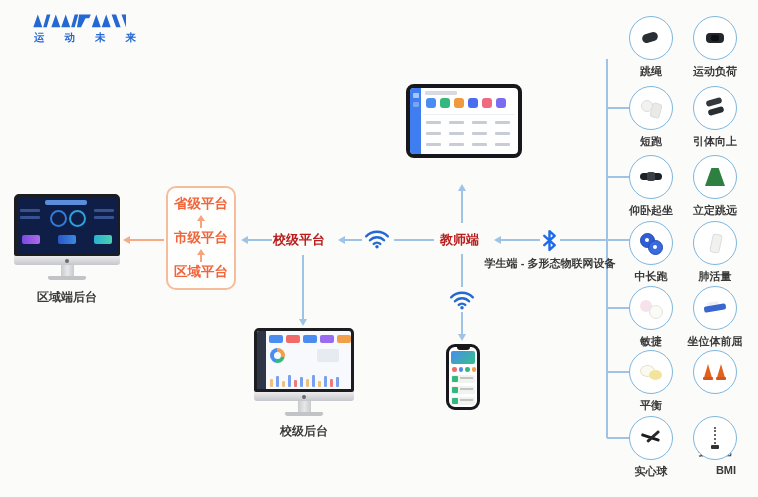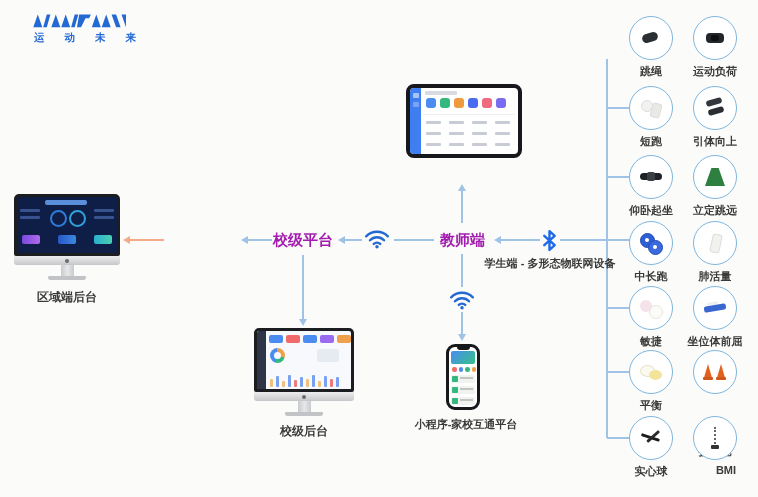--- a/index.html
+++ b/index.html
@@ -19,21 +19,21 @@
   
   .hline{position:absolute;height:2px;background:#9fc3e6;}
   .vline{position:absolute;width:2px;background:#9fc3e6;}
   .head-left{position:absolute;width:0;height:0;border-top:4px solid transparent;border-bottom:4px solid transparent;border-right:7px solid #9fc3e6;}
   .head-up{position:absolute;width:0;height:0;border-left:4px solid transparent;border-right:4px solid transparent;border-bottom:7px solid #9fc3e6;}
   .head-down{position:absolute;width:0;height:0;border-left:4px solid transparent;border-right:4px solid transparent;border-top:7px solid #9fc3e6;}
   .orange{background:#f5ab85;}
   .head-left.orange{background:none;border-right-color:#f5ab85;}
 
   
-  .node-blue{position:absolute;font-size:15px;font-weight:bold;color:#a21caf;white-space:nowrap;}
+  .node-blue{position:absolute;font-size:13px;font-weight:bold;color:#b91c1c;white-space:nowrap;}
   .small-label{position:absolute;font-size:11px;font-weight:bold;color:#3a3a3a;text-align:center;}
 
   
   .plat-box{position:absolute;left:166px;top:186px;width:70px;height:104px;border:2px solid #f6bd9a;
             border-radius:10px;background:rgba(255,255,255,.65);display:flex;flex-direction:column;
             align-items:center;justify-content:space-between;padding:7px 0;box-sizing:border-box;}
   .plat-box .ptxt{font-size:13.5px;font-weight:bold;color:#f2643a;white-space:nowrap;}
   .up-orange{display:flex;flex-direction:column;align-items:center;}
   .up-orange .tri{width:0;height:0;border-left:4px solid transparent;border-right:4px solid transparent;border-bottom:6px solid #f5a47e;}
   .up-orange .stem{width:2px;height:7px;background:#f5a47e;}
@@ -198,20 +198,33 @@
     <svg width="17" height="23" viewBox="0 0 16 22">
         <path d="M3 6.5 L13 15.5 L8 20 L8 2 L13 6.5 L3 15.5" fill="none" stroke="#1f6ae8" stroke-width="2.3" stroke-linejoin="round" stroke-linecap="round"></path>
       </svg>
   </div>
 
   <div class="node-blue" style="left:440px;top:231px;">教师端</div>
   <div class="node-blue" style="left:273px;top:231px;">校级平台</div>
 
   <div class="small-label" style="left:470px;top:256px;width:160px;">学生端 - 多形态物联网设备</div>
 
+  <div class="plat-box">
+    <div class="ptxt">省级平台</div>
+    <div class="up-orange">
+        <div class="tri"></div>
+        <div class="stem"></div>
+      </div>
+    <div class="ptxt">市级平台</div>
+    <div class="up-orange">
+        <div class="tri"></div>
+        <div class="stem"></div>
+      </div>
+    <div class="ptxt">区域平台</div>
+  </div>
 
   <div class="tablet">
     <div class="tb-sb"></div>
     <div class="tb-top"></div>
     <div class="tb-app" style="left:16px;background:#4a8cf0;"></div>
     <div class="tb-app" style="left:30px;background:#35b87f;"></div>
     <div class="tb-app" style="left:44px;background:#f09a3e;"></div>
     <div class="tb-app" style="left:58px;background:#4a6cf0;"></div>
     <div class="tb-app" style="left:72px;background:#ef6a7e;"></div>
     <div class="tb-app" style="left:86px;background:#7a6cf0;"></div>
@@ -282,21 +295,20 @@
     <div class="ph-notch"></div>
     <div class="ph-banner"></div>
     <div class="ph-dot" style="left:3px;background:#f06a6a;"></div>
     <div class="ph-dot" style="left:9.5px;background:#4a8cf0;"></div>
     <div class="ph-dot" style="left:16px;background:#35b87f;"></div>
     <div class="ph-dot" style="left:22.5px;background:#f0a04a;"></div>
     <div class="ph-row" style="top:28px;"></div>
     <div class="ph-row" style="top:39px;"></div>
     <div class="ph-row" style="top:50px;"></div>
   </div>
-  <div class="small-label" style="left:386px;top:417px;width:160px;">小程序-家校互通平台</div>
 
   <div class="dev-circle" style="left:629px;top:16px;">
     <div class="ic">
         <div class="jr1"></div>
       </div>
   </div>
   <div class="dev-circle" style="left:693px;top:16px;">
     <div class="ic">
         <div class="el1"></div>
         <div class="el2"></div>

